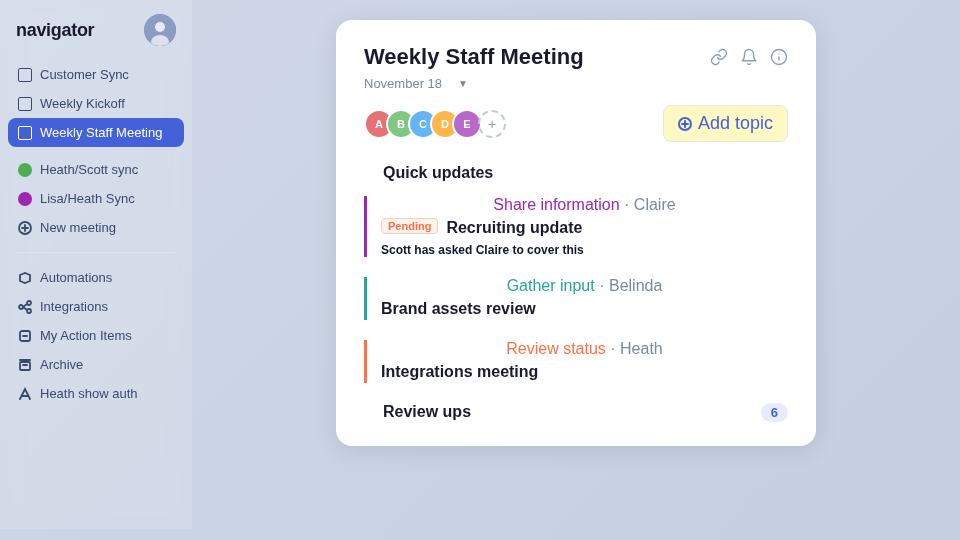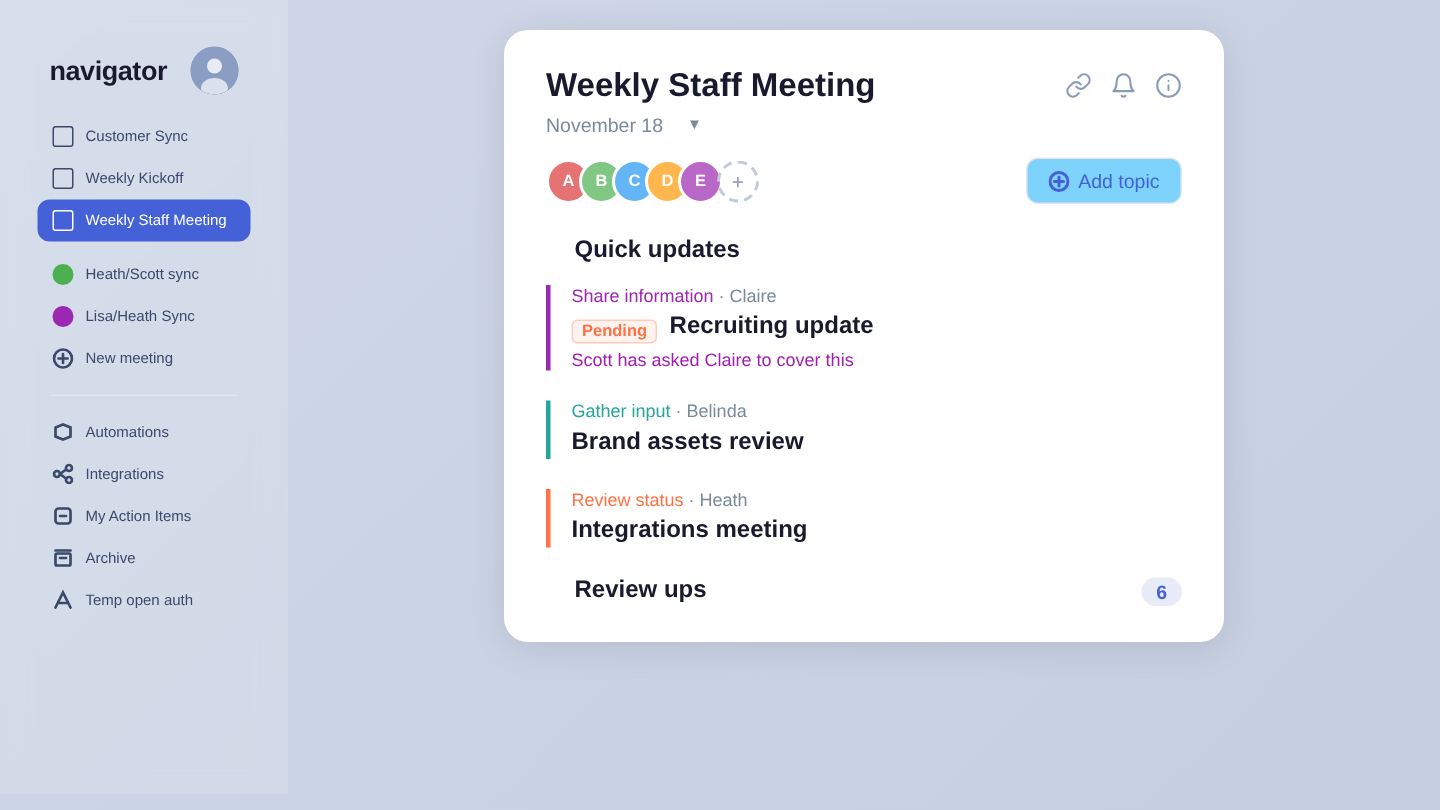--- a/index.html
+++ b/index.html
@@ -13,21 +13,21 @@
     }
 
     
     .sidebar {
       width: 192px;
       min-width: 192px;
       background: rgba(255,255,255,0.15);
       backdrop-filter: blur(10px);
       display: flex;
       flex-direction: column;
-      padding: 17px;
+      padding: 0;
       height: 529px;
     }
 
     .sidebar-header {
       display: flex;
       align-items: center;
       justify-content: space-between;
       padding: 14px 16px 10px 16px;
     }
 
@@ -57,21 +57,21 @@
     }
 
     .sidebar-item {
       display: flex;
       align-items: center;
       gap: 8px;
       padding: 7px 10px;
       border-radius: 8px;
       cursor: pointer;
       color: #3a4a6b;
-      font-size: 10px;
+      font-size: 13px;
       font-weight: 450;
       transition: background 0.15s;
     }
 
     .sidebar-item.active {
       background: #4461d7;
       color: white;
     }
 
     .sidebar-divider {
@@ -213,23 +213,23 @@
       margin-left: -4px;
     }
 
     .add-topic-btn {
       display: flex;
       align-items: center;
       gap: 6px;
       padding: 7px 14px;
       border: 1.5px solid #e0e6f0;
       border-radius: 8px;
-      background: #7dd3fc;
+      background: #fef9c3;
       cursor: pointer;
-      font-size: 13px;
+      font-size: 18px;
       color: #4461d7;
       font-weight: 500;
     }
 
     
     .section-header {
       font-size: 16px;
       font-weight: 700;
       color: #1a1a2e;
       margin-bottom: 14px;
@@ -242,40 +242,41 @@
       padding-left: 14px;
       margin-bottom: 20px;
     }
 
     .topic-item.purple { border-left-color: #9c27b0; }
     .topic-item.blue { border-left-color: #2196F3; }
     .topic-item.teal { border-left-color: #26a69a; }
     .topic-item.orange { border-left-color: #ff7043; }
 
     .topic-meta {
-      font-size: 12px;
+      font-size: 16px;
       margin-bottom: 4px;
+      text-align: center;
     }
 
     .topic-meta .type-label {
       font-weight: 500;
     }
 
     .topic-meta .type-label.purple { color: #9c27b0; }
     .topic-meta .type-label.blue { color: #2196F3; }
     .topic-meta .type-label.teal { color: #26a69a; }
     .topic-meta .type-label.orange { color: #ff7043; }
 
     .topic-meta .owner {
       color: #7a8a9a;
     }
 
     .topic-title-row {
       display: flex;
-      align-items: flex-end;
+      align-items: flex-start;
       gap: 8px;
       margin-bottom: 4px;
     }
 
     .pending-badge {
       font-size: 11px;
       font-weight: 600;
       color: #ff7043;
       background: #fff3f0;
       border: 1px solid #ffccbb;
@@ -286,22 +287,23 @@
 
     .topic-title {
       font-size: 16px;
       font-weight: 600;
       color: #1a1a2e;
       line-height: 1.3;
     }
 
     .topic-subtitle {
       font-size: 12px;
-      color: #a21caf;
+      color: #0f172a;
       margin-top: 2px;
+      font-weight: bold;
     }
 
     .section-follow-ups {
       display: flex;
       align-items: center;
       justify-content: space-between;
       padding-left: 16px;
       border-left: 3px solid transparent;
       margin-top: 8px;
     }
@@ -439,21 +441,21 @@
       </span>
       <span>Archive</span>
     </div>
     <div class="sidebar-item">
       <span style="width:14px;height:14px;color:#3a4a6b;">
         <svg class="icon-small" viewBox="0 0 14 14" fill="none" stroke="currentColor" stroke-width="1.8" stroke-linecap="round">
           <polyline points="2,12 7,2 12,12"></polyline>
           <line x1="4.5" y1="9" x2="9.5" y2="9"></line>
         </svg>
       </span>
-      <span>Temp open auth</span>
+      <span>Heath show auth</span>
     </div>
   </div>
 </nav>
 
 <main class="main">
   <div class="meeting-card">
 
     <div class="meeting-header">
       <h1 class="meeting-title">Weekly Staff Meeting</h1>
       <div class="meeting-icons">

